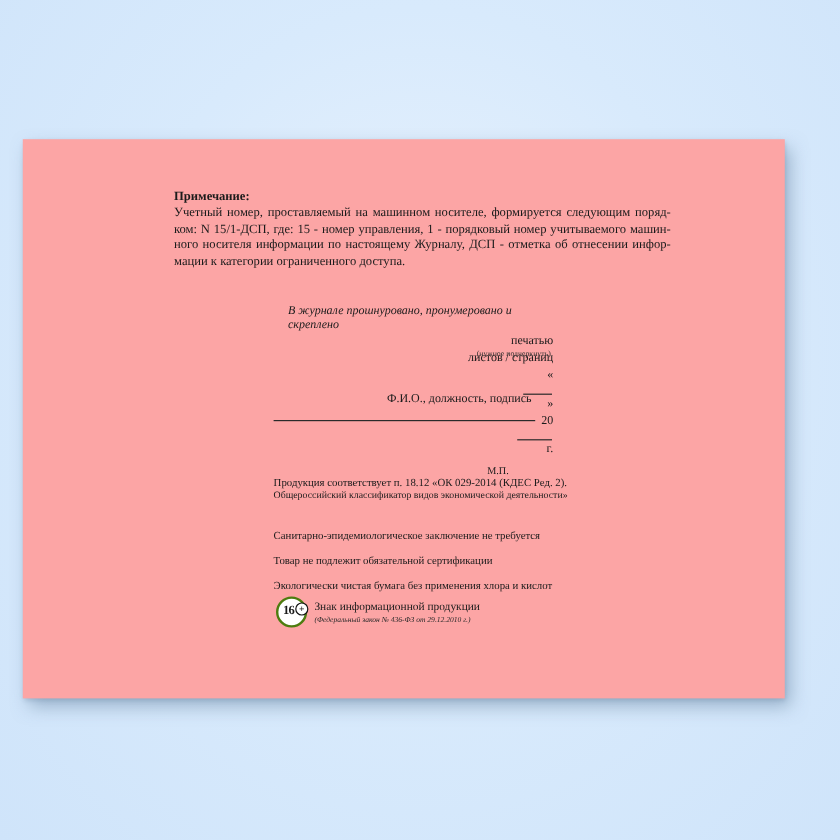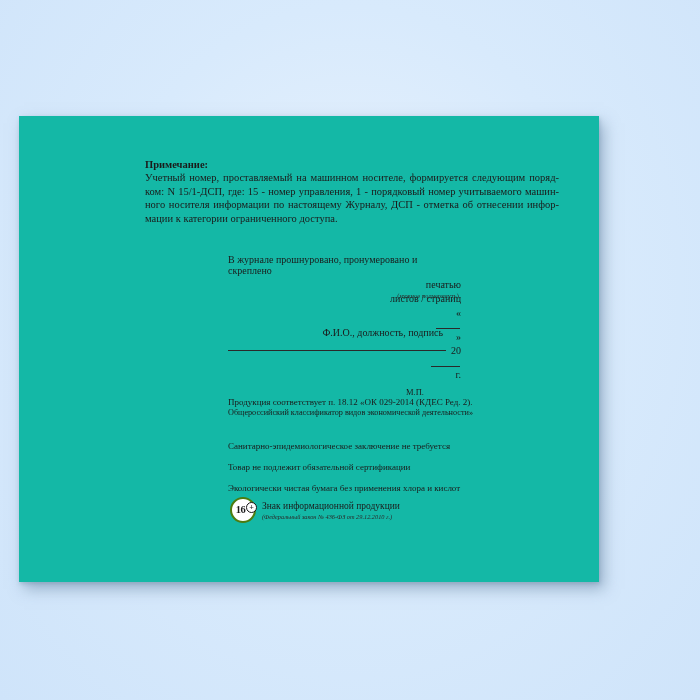--- a/index.html
+++ b/index.html
@@ -3,34 +3,34 @@
 <meta charset="utf-8">
 <style>
   html,body { margin:0; padding:0; }
   body {
     width:700px; height:700px; position:relative; overflow:hidden;
     background: radial-gradient(ellipse at 50% 42%, #e8f2fd 0%, #d8eafc 50%, #cfe4fa 100%);
     font-family:"Liberation Serif", serif;
     color:#1b1b1b;
   }
   .sheet {
-    position:absolute; left:19px; top:116px; width:580px; height:466px;
-    background:#14b8a6;
+    position:absolute; left:19px; top:116px; width:635px; height:466px;
+    background:#fca5a5;
     box-shadow: 5px 7px 14px rgba(96,125,155,.5), 1px 2px 4px rgba(96,125,155,.3);
   }
   
   .note { position:absolute; left:126px; top:42px; width:414px; font-size:10.5px; line-height:13.4px; }
   .note-heading { font-weight:bold; }
   .jline { text-align:justify; text-align-last:justify; }
   
   .journal { position:absolute; left:209px; top:138px; width:233px; height:130px; font-size:10px; }
   .row { display:flex; align-items:flex-end; white-space:nowrap;flex-direction:column; }
   .fill { flex:1; border-bottom:1px solid #2a2a2a; margin:0 2px 2px 2px; height:10px; }
   .useg { border-bottom:1px solid #2a2a2a; margin:0 1px 2px 1px; height:10px; }
-  .j-line1 { position:absolute; top:0; left:0; right:0; }
+  .j-line1 { position:absolute; top:0; left:12px; right:0;font-style:italic; }
   .j-seal  { position:absolute; top:25px; left:0; right:0; }
   .j-under-note { position:absolute; top:38px; right:2px; font-size:6.5px; color:#2a2a2a; }
   .j-quote { position:absolute; top:53px; left:0; right:0; }
   .j-fio   { position:absolute; top:73px; left:0; width:215px; }
   .j-fullline { position:absolute; top:90px; left:0; width:218px; height:6px; border-bottom:1px solid #2a2a2a; }
   .j-mp    { position:absolute; top:111px; left:178px; font-size:8.5px;margin-top:22px; }
   .u-date1 { width:24px; }
   .u-year  { width:29px; }
   
   .product { position:absolute; left:209px; top:281px; width:255px; }

